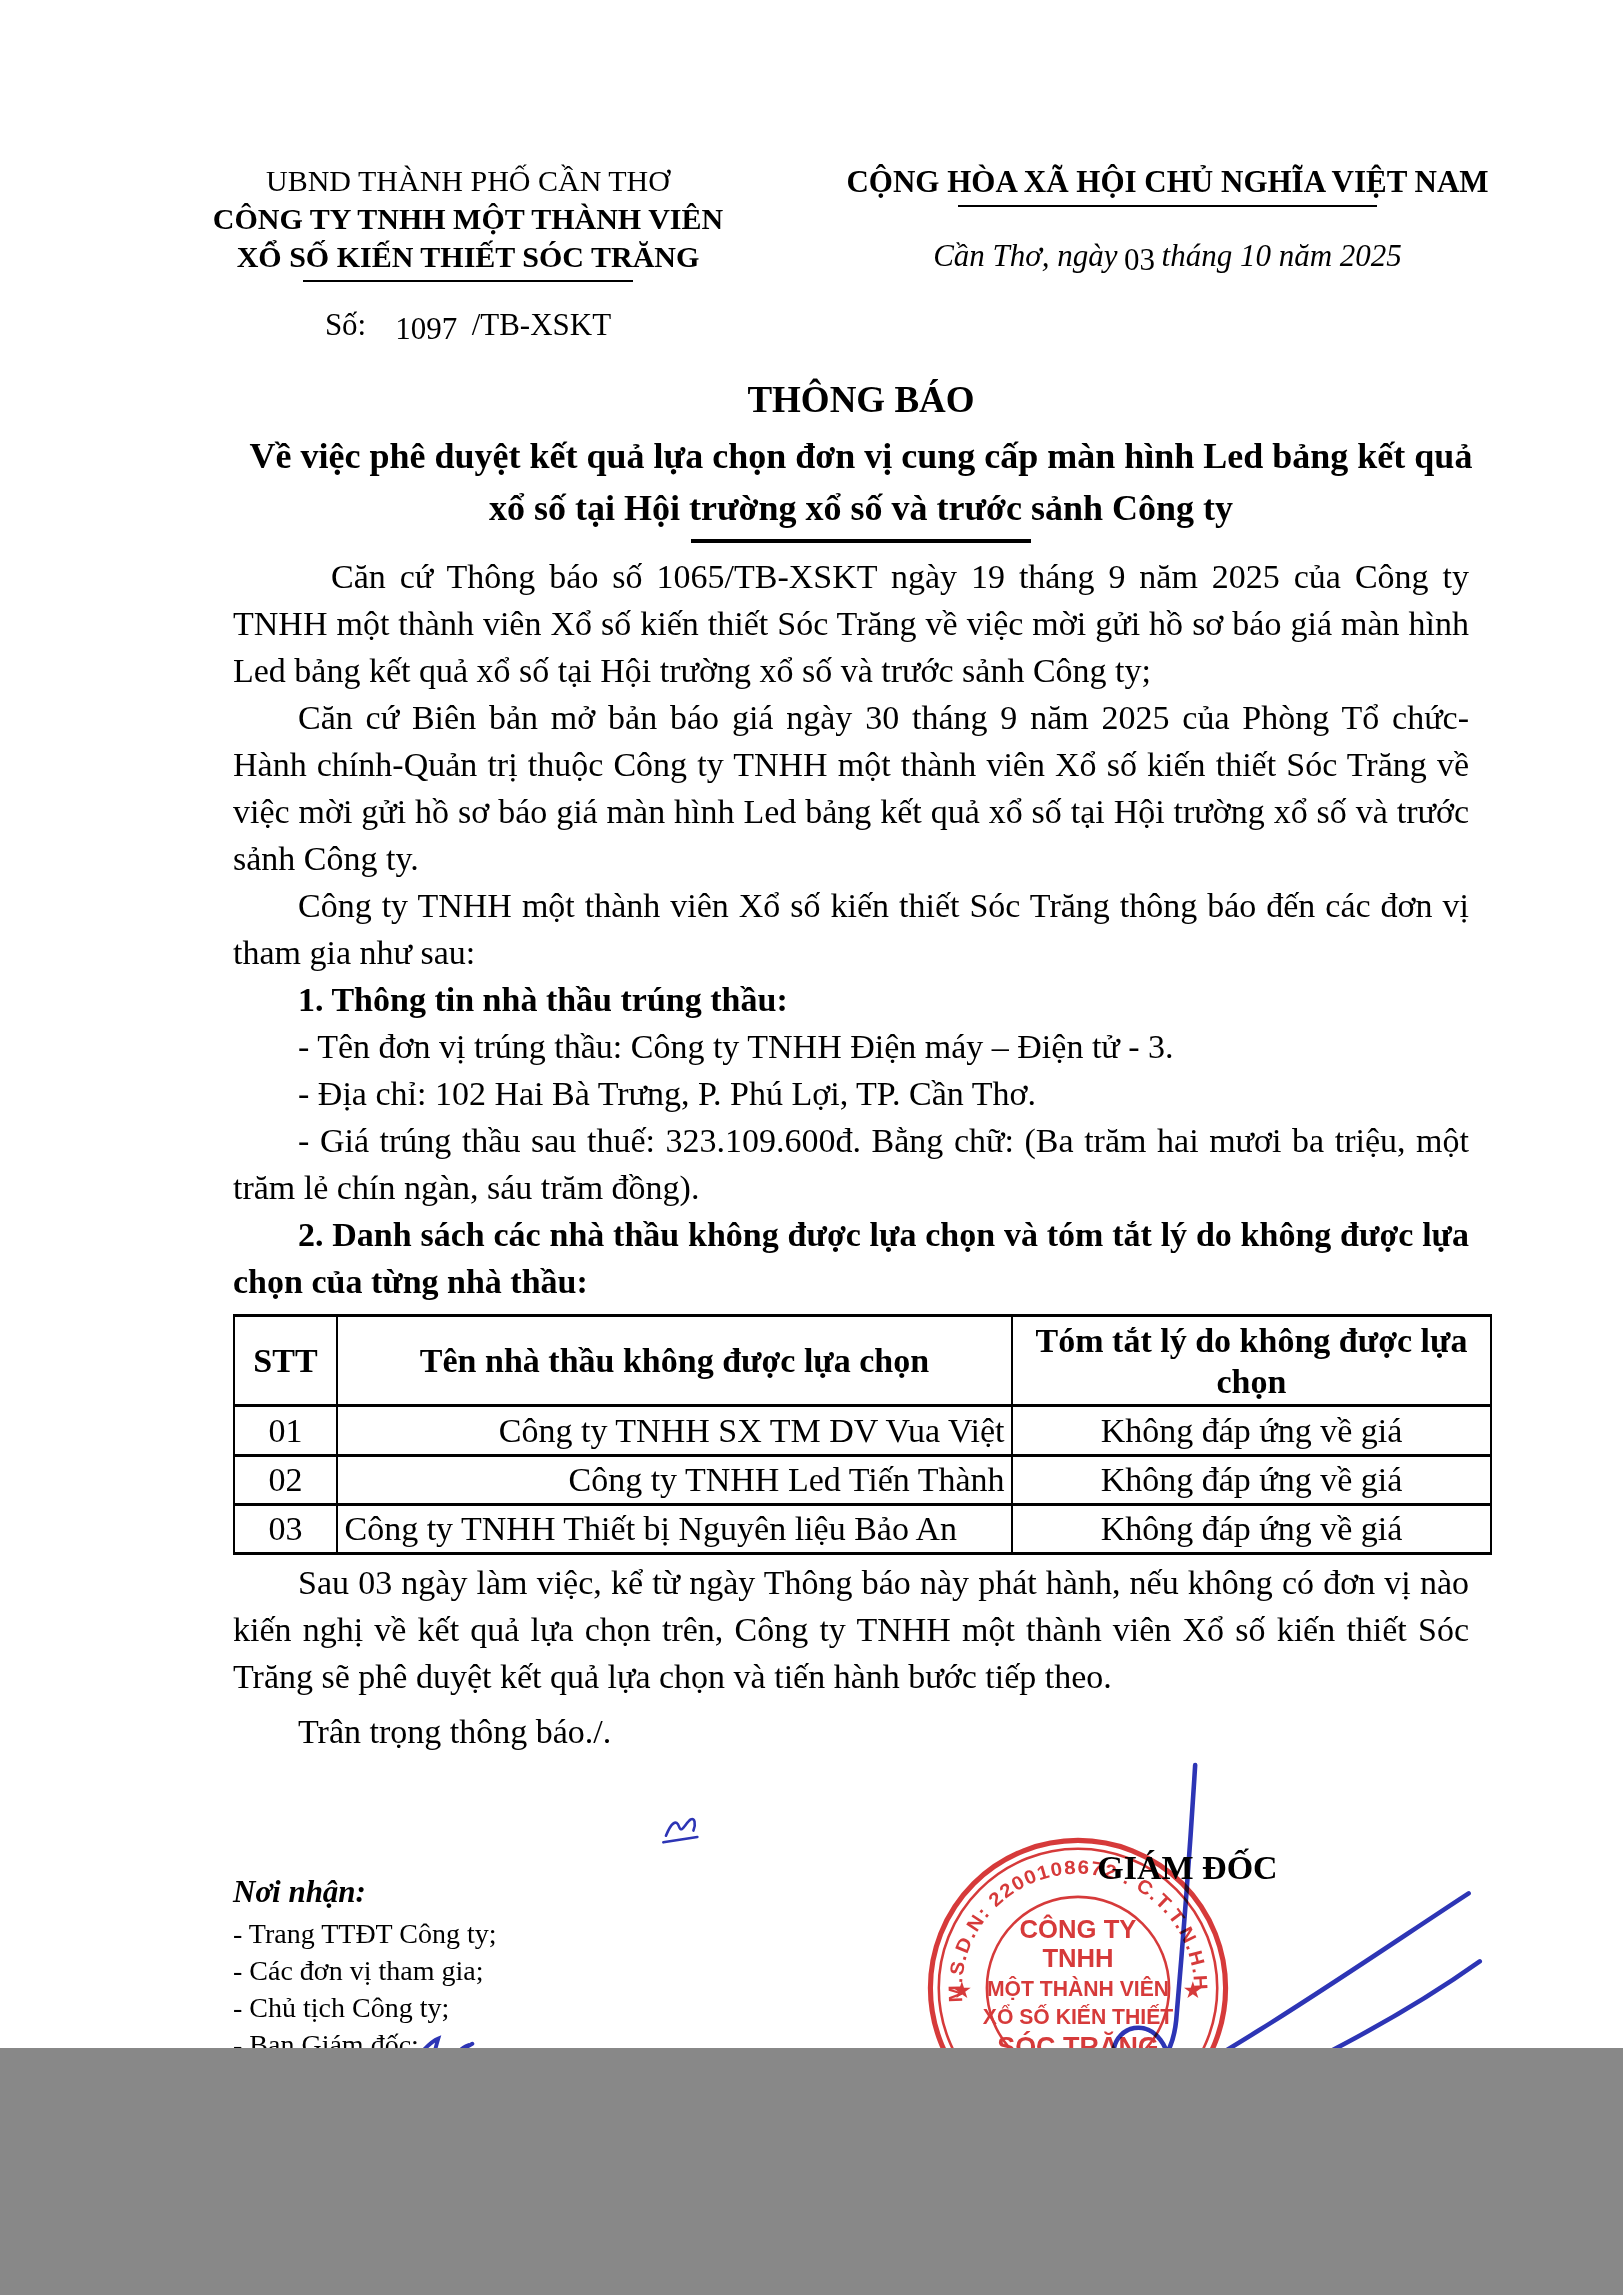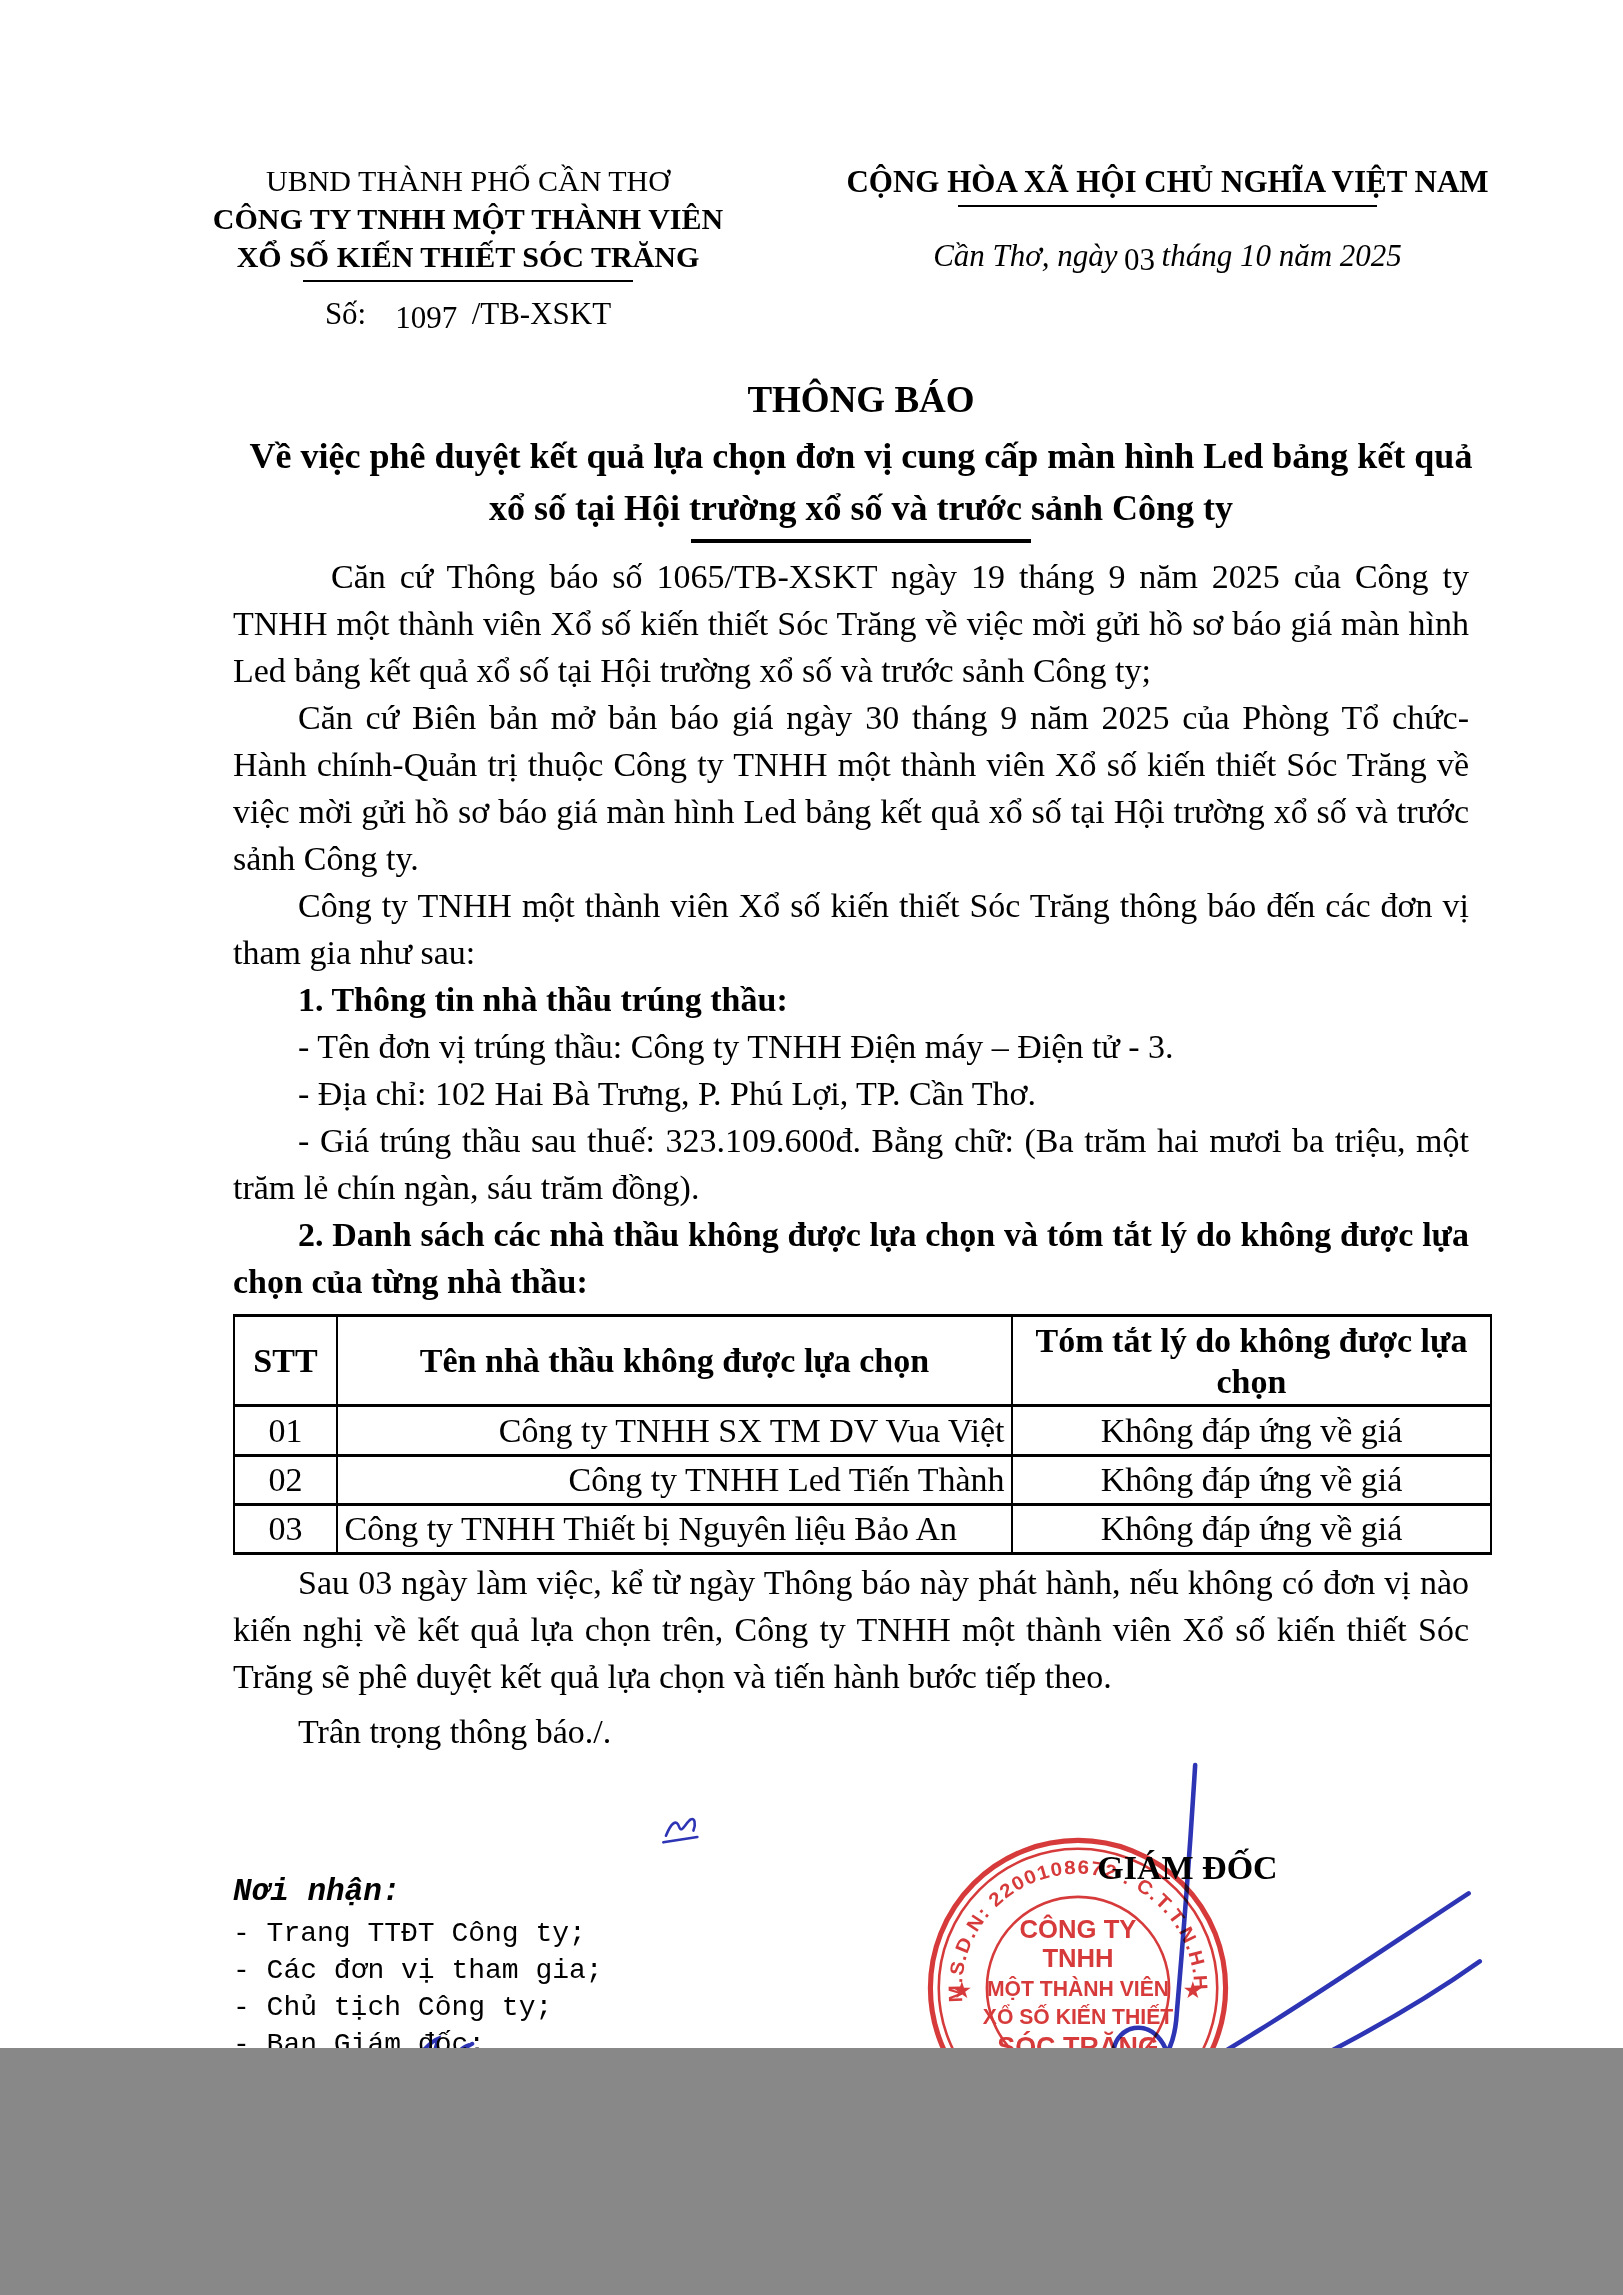--- a/index.html
+++ b/index.html
@@ -4,21 +4,21 @@
 <style>
   html,body{margin:0;padding:0;background:#888;}
   .page{position:relative;width:1623px;height:2048px;background:#ffffff;
         font-family:"Liberation Serif", serif;color:#000;overflow:hidden;}
   
   .hdr-left{position:absolute;left:193px;top:162px;width:550px;text-align:center;line-height:38px;}
   .hdr-left .l1{font-size:30px;}
   .hdr-left .l2,.hdr-left .l3{font-size:30px;font-weight:bold;}
   .rule{height:2.6px;background:#000;margin:3.9px auto 0;}
   .rule-left{width:330px;}
-  .doc-num{font-size:31px;margin-top:13px;}
+  .doc-num{font-size:31px;margin-top:24px;}
   .doc-num .filled{display:inline-block;transform:translateY(3.9px);margin:0 14.4px 0 29px;}
   .hdr-right{position:absolute;left:762px;top:162px;width:811px;text-align:center;line-height:39px;}
   .hdr-right .l1{font-size:31px;font-weight:bold;}
   .hdr-right .l2{font-size:33px;font-weight:bold;margin-top:2.6px;}
   .rule-right{width:419px;}
   .date-line{font-size:31px;font-style:italic;margin-top:29px;}
   .date-line .filled{display:inline-block;font-style:normal;transform:translateY(3.9px);margin:0 6.5px;}
   
   .title-block{position:absolute;left:233px;top:378px;width:1256px;text-align:center;}
   .title-h{font-size:37px;font-weight:bold;}
@@ -38,21 +38,21 @@
       font-size:34px;line-height:41px;vertical-align:middle;padding:2.6px 6.5px;}
   table.res th{font-weight:bold;text-align:center;height:81px;}
   .col-stt{width:103px;}
   .col-name{width:675px;}
   .col-reason{width:479px;}
   td.stt{text-align:center;height:41px;}
   td.name{text-align:right;padding-left:13px;}
   td.name.just{text-align:justify;padding-right:15px;margin-top:40px;}
   td.reason{text-align:center;}
   
-  .recipients{position:absolute;left:233px;top:1873px;font-size:28px;line-height:37px;text-align:left;font-family:Liberation Mono, monospace;}
+  .recipients{position:absolute;left:233px;top:1873px;font-size:28px;line-height:37px;text-align:left;}
   .recipients .head{font-size:31px;font-weight:bold;font-style:italic;margin-bottom:5.2px;}
   .signer-title{position:absolute;left:978px;top:1849px;width:419px;text-align:center;
                 font-size:34px;font-weight:bold;z-index:2;}
   .signer-name{position:absolute;left:978px;top:2119px;width:419px;text-align:center;
                font-size:32px;font-weight:bold;z-index:2;}
   .stamp-svg{position:absolute;left:924px;top:1834px;z-index:3;mix-blend-mode:multiply;opacity:.93;}
   .sig-svg{position:absolute;left:0;top:1701px;z-index:4;mix-blend-mode:multiply;}
   .stamp-sans{font-family:"Liberation Sans",sans-serif;}
 </style>
 </head>

